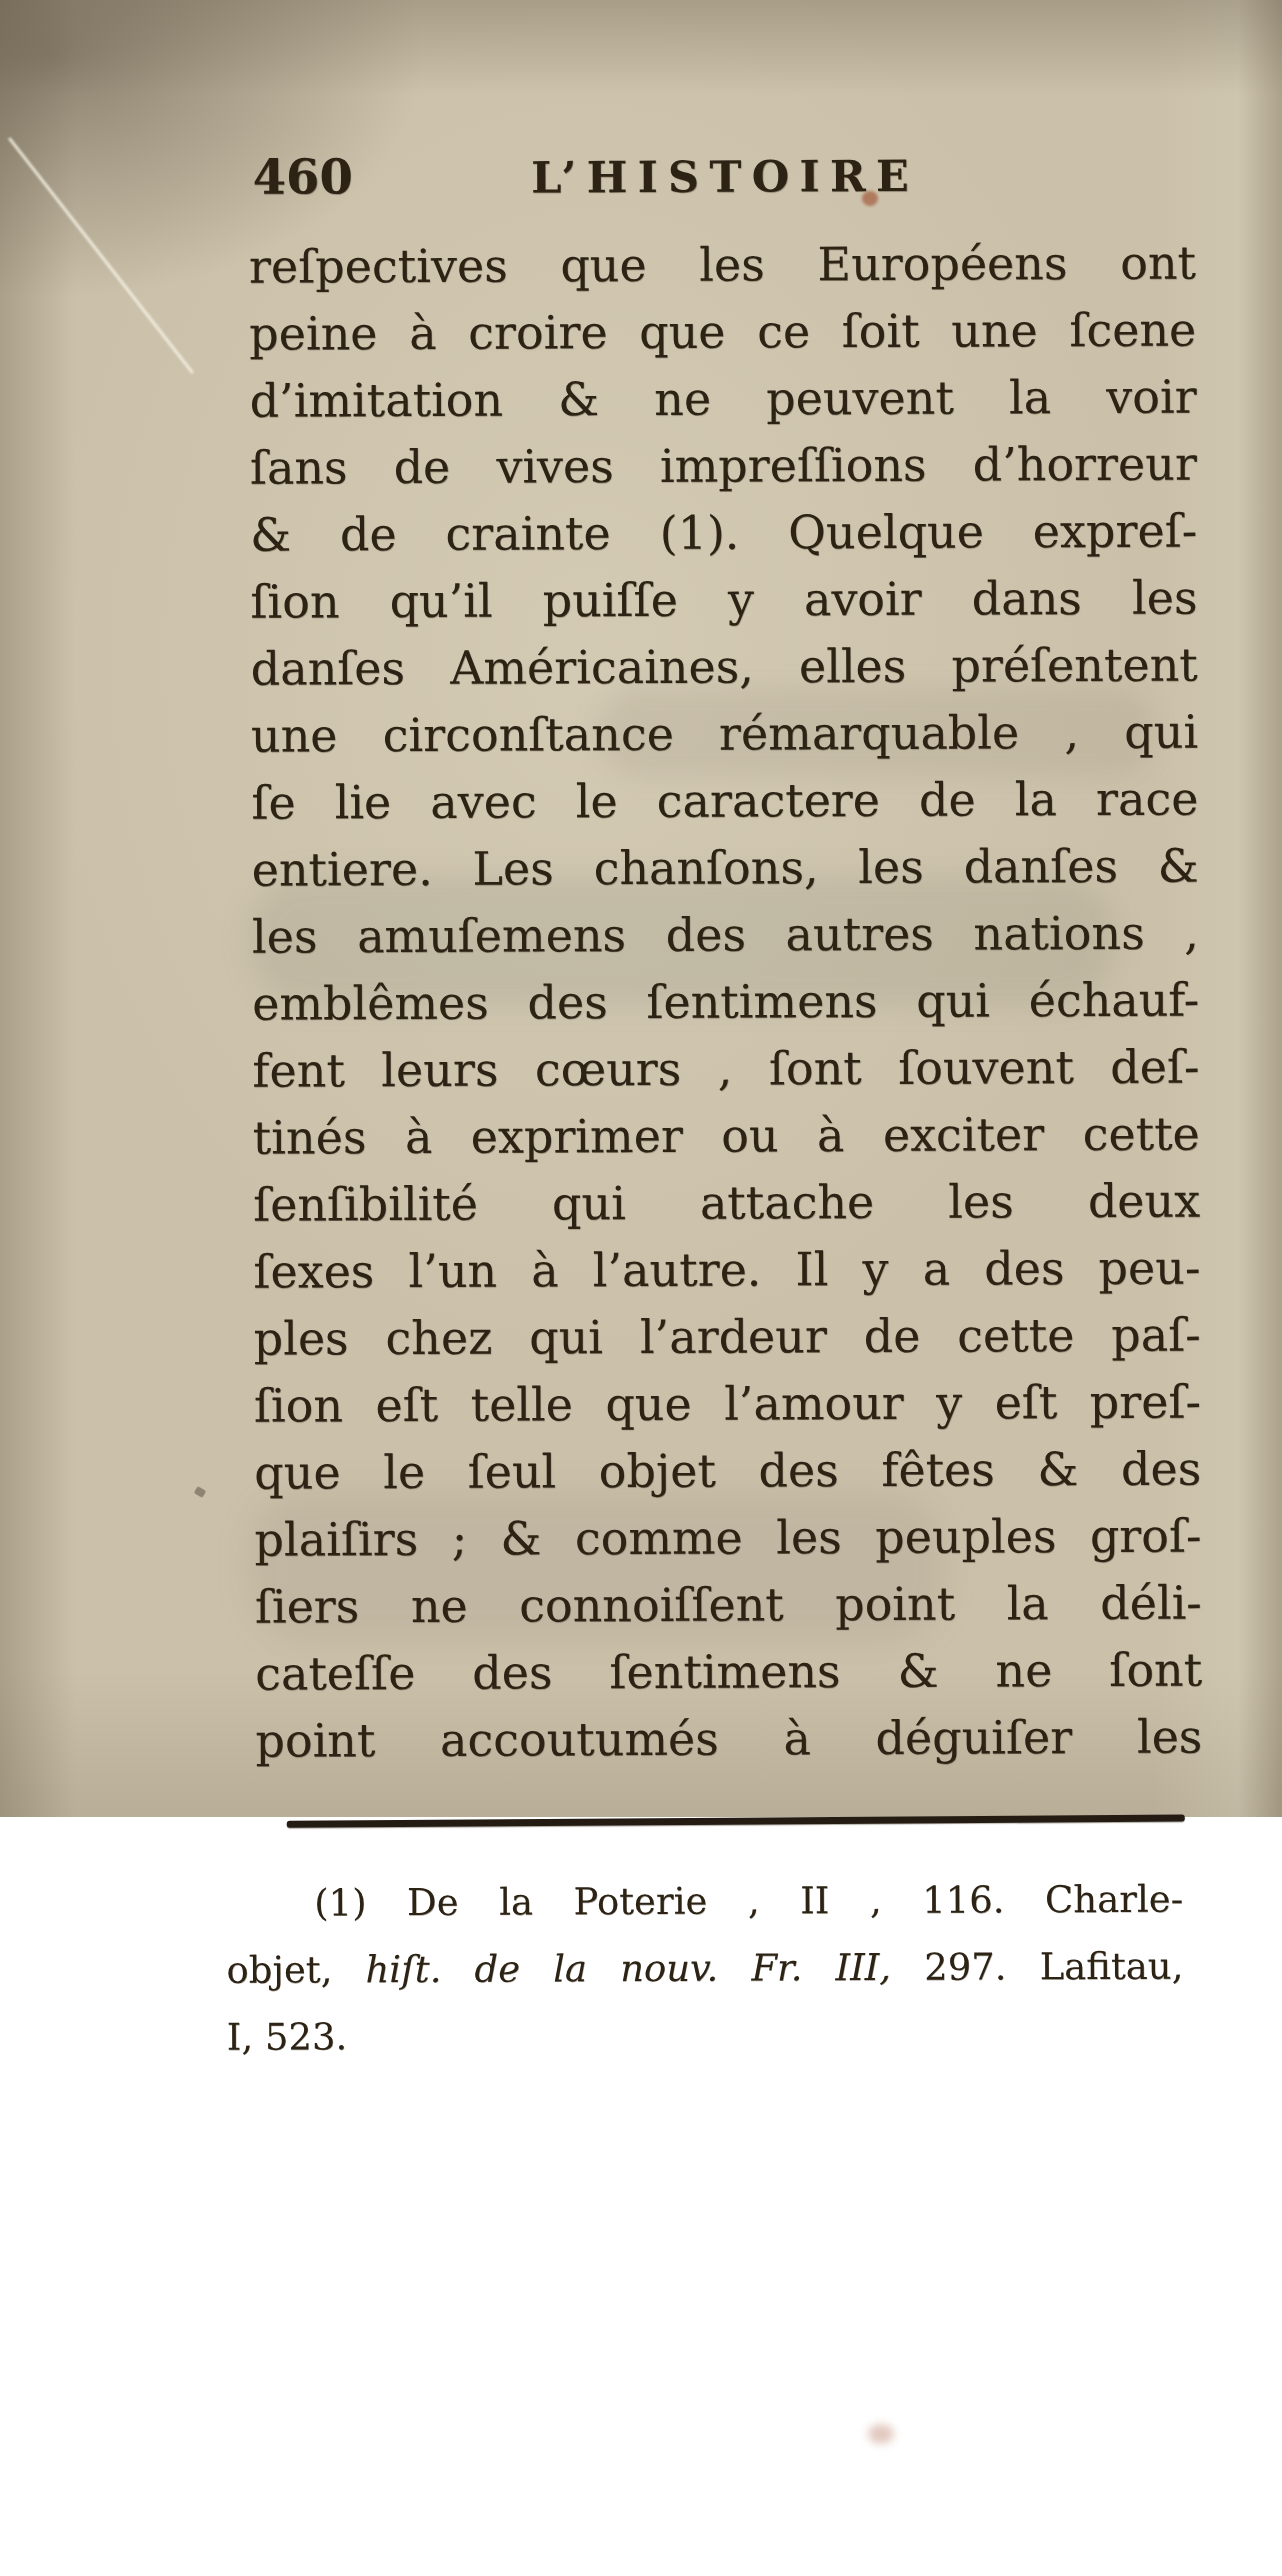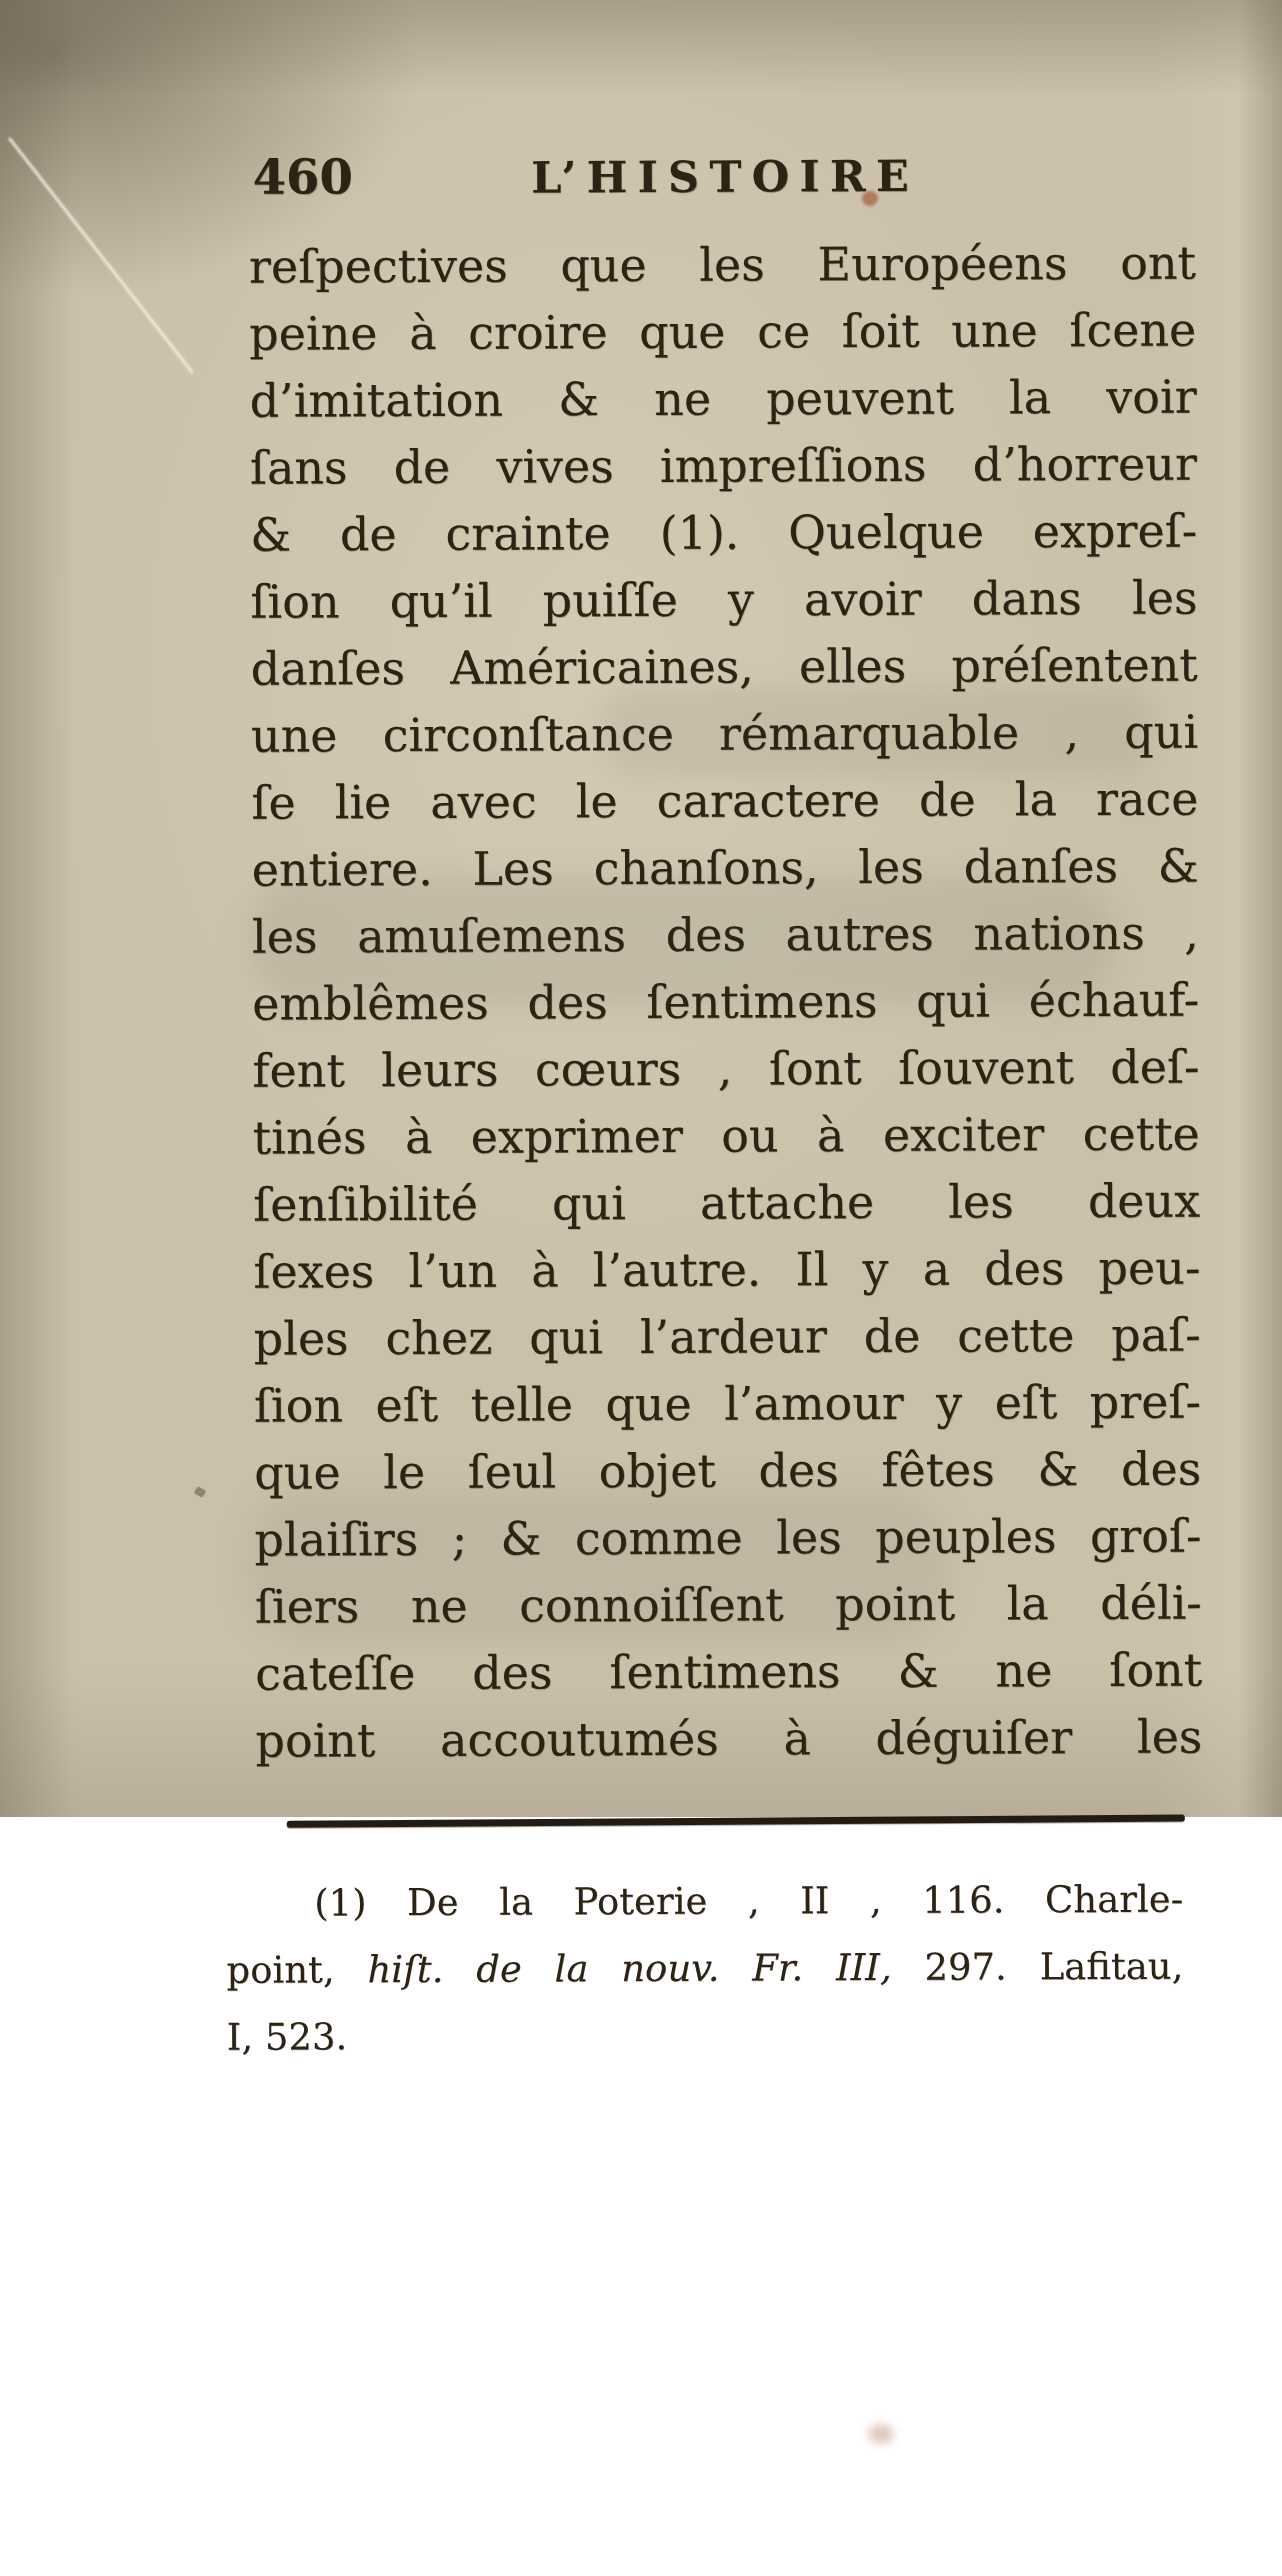--- a/index.html
+++ b/index.html
@@ -125,20 +125,20 @@
         <div class="bline">ſiers ne connoiſſent point la déli-</div>
         <div class="bline">cateſſe des ſentimens &amp; ne ſont</div>
         <div class="bline">point accoutumés à déguiſer les</div>
       </div>
 
     <div class="fnrule"></div>
 
     <div class="footnote">
       <div class="fline f1">(1) De la Poterie , II , 116. Charle-</div>
       <div class="fline f2">
-        <span>point, </span><span class="ital">hiſt. de la nouv. Fr. III, </span><span>297. Lafitau,</span>
+        <span>objet, </span><span class="ital">hiſt. de la nouv. Fr. III, </span><span>297. Lafitau,</span>
       </div>
       <div class="fline f3">I, 523.</div>
     </div>
 
   </div>
 </div>
 
 
 </body></html>

